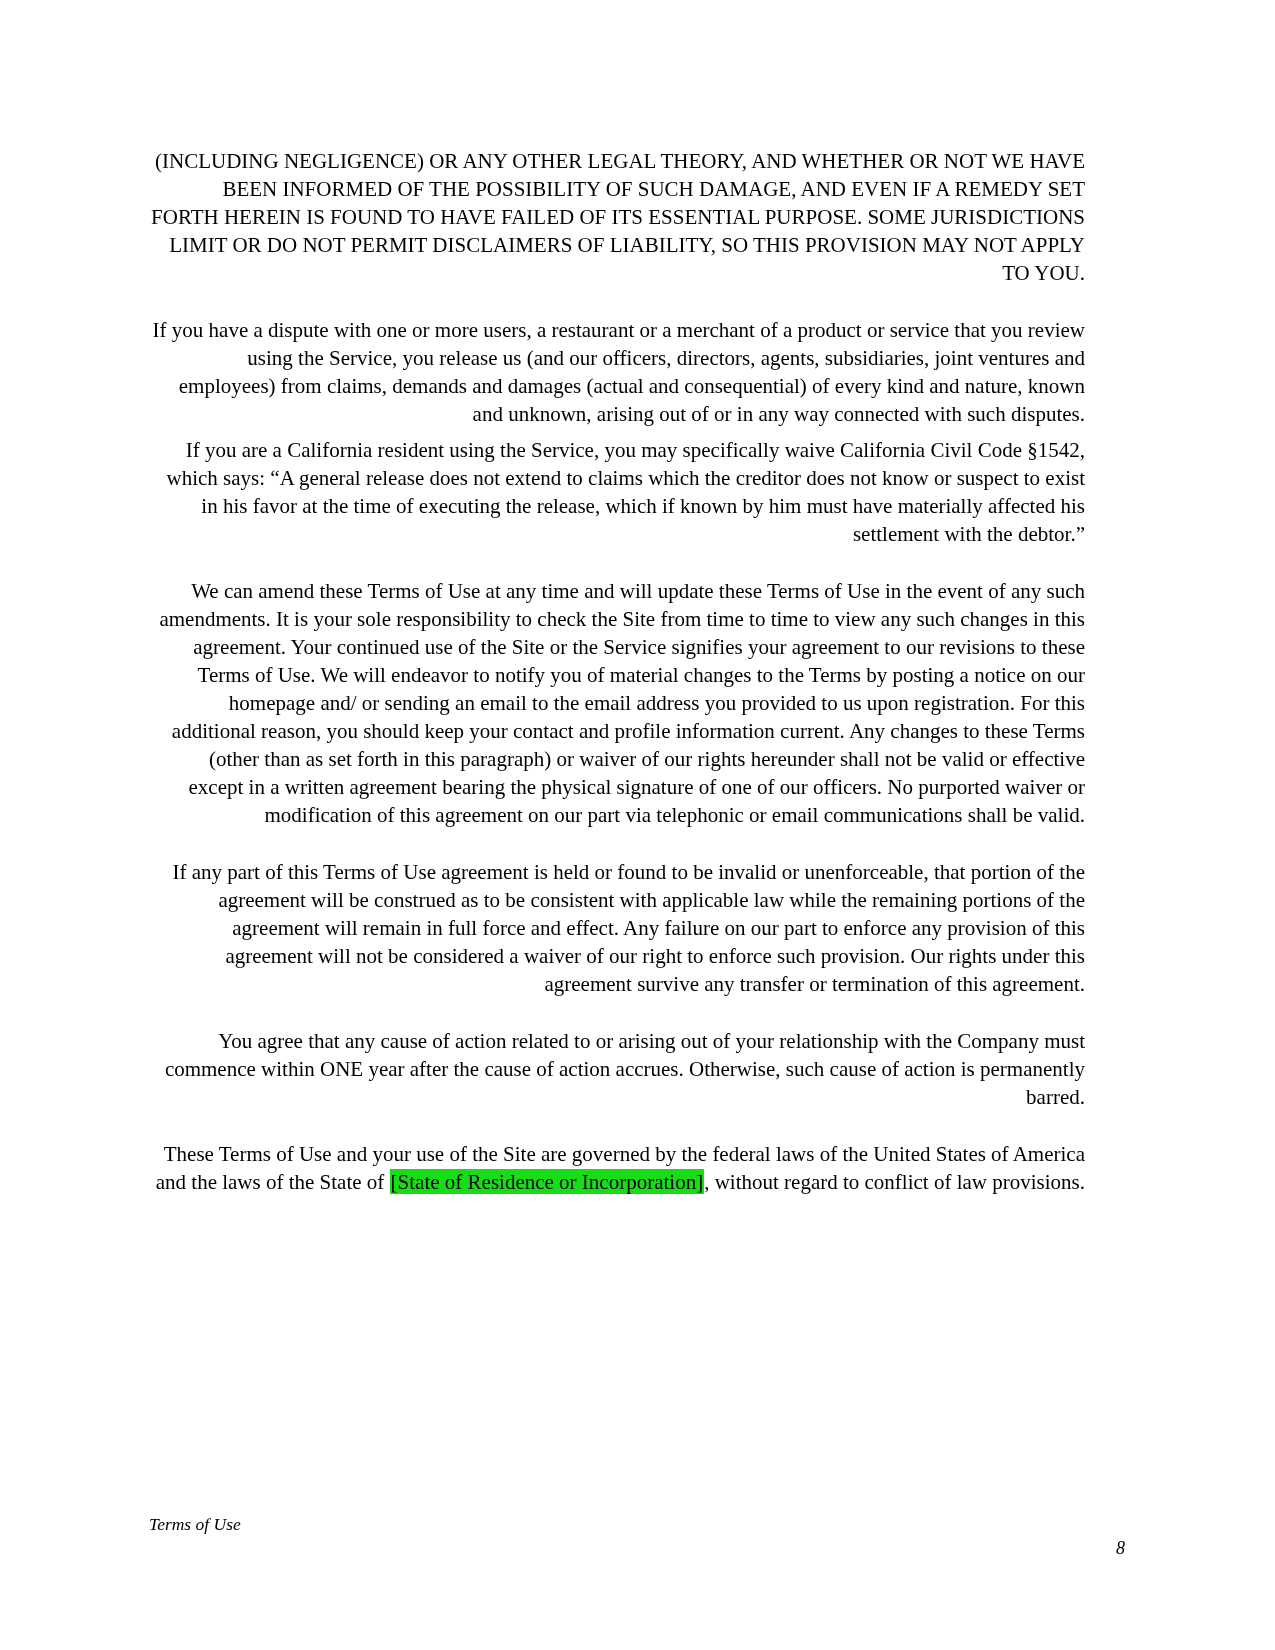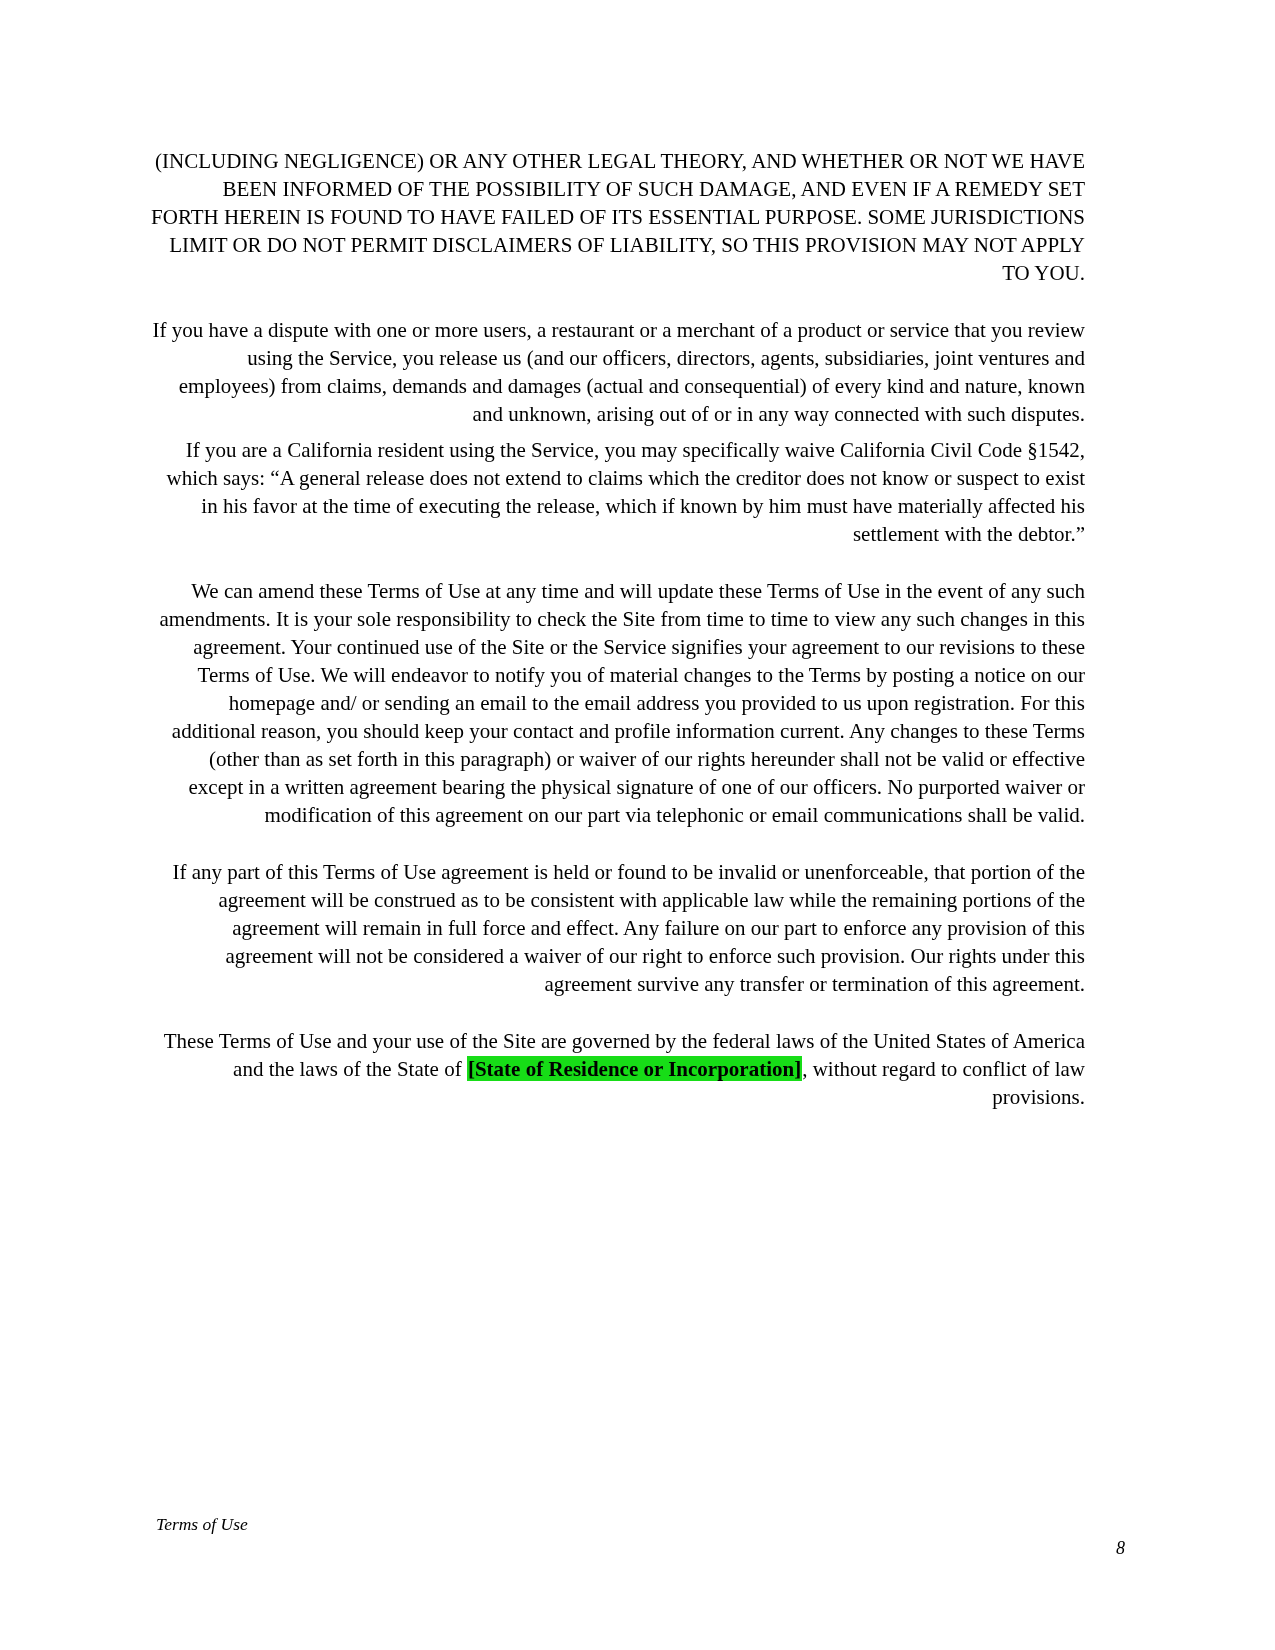--- a/index.html
+++ b/index.html
@@ -36,25 +36,24 @@
     font-size: 21px;
     line-height: 28px;
     font-weight: bold;
     margin: 0 0 29px 0;
     letter-spacing: 0.2px;
   }
   mark.state-highlight {
     background-color: var(--highlight-color, #17dd17);
     color: #000000;
     padding: 1px 1px 0 1px;
-    font-weight: bold;
   }
   .footer-title {
     position: absolute;
-    left: 156px;
+    left: 149px;
     top: 1512px;
     font-family: "Liberation Serif", serif;
     font-style: italic;
     font-size: 17.5px;
     line-height: 24px;
     color: #000000;
   }
   .page-number {
     position: absolute;
     right: 150px;
@@ -77,20 +76,21 @@
     <p class="tight">If you have a dispute with one or more users, a restaurant or a merchant of a product or service that you review using the Service, you release us (and our officers, directors, agents, subsidiaries, joint ventures and employees) from claims, demands and damages (actual and consequential) of every kind and nature, known and unknown, arising out of or in any way connected with such disputes.</p>
 
     <p>If you are a California resident using the Service, you may specifically waive California Civil Code §1542, which says: “A general release does not extend to claims which the creditor does not know or suspect to exist in his favor at the time of executing the release, which if known by him must have materially affected his settlement with the debtor.”</p>
 
 
     <p>We can amend these Terms of Use at any time and will update these Terms of Use in the event of any such amendments. It is your sole responsibility to check the Site from time to time to view any such changes in this agreement. Your continued use of the Site or the Service signifies your agreement to our revisions to these Terms of Use. We will endeavor to notify you of material changes to the Terms by posting a notice on our homepage and/ or sending an email to the email address you provided to us upon registration. For this additional reason, you should keep your contact and profile information current. Any changes to these Terms (other than as set forth in this paragraph) or waiver of our rights hereunder shall not be valid or effective except in a written agreement bearing the physical signature of one of our officers. No purported waiver or modification of this agreement on our part via telephonic or email communications shall be valid.</p>
 
 
     <p>If any part of this Terms of Use agreement is held or found to be invalid or unenforceable, that portion of the agreement will be construed as to be consistent with applicable law while the remaining portions of the agreement will remain in full force and effect. Any failure on our part to enforce any provision of this agreement will not be considered a waiver of our right to enforce such provision. Our rights under this agreement survive any transfer or termination of this agreement.</p>
 
+    <p>You agree that any cause of action related to or arising out of your relationship with the Company must commence within ONE year after the cause of action accrues. Otherwise, such cause of action is permanently barred.</p>
 
     <p><span>These Terms of Use and your use of the Site are governed by the federal laws of the United States of America and the laws of the State of </span><mark class="state-highlight">[State of Residence or Incorporation]</mark><span>, without regard to conflict of law provisions.</span></p>
   </div>
 
   <div class="footer-title">Terms of Use</div>
 
   <div class="page-number">8</div>
 </div>
 
 </body></html>

